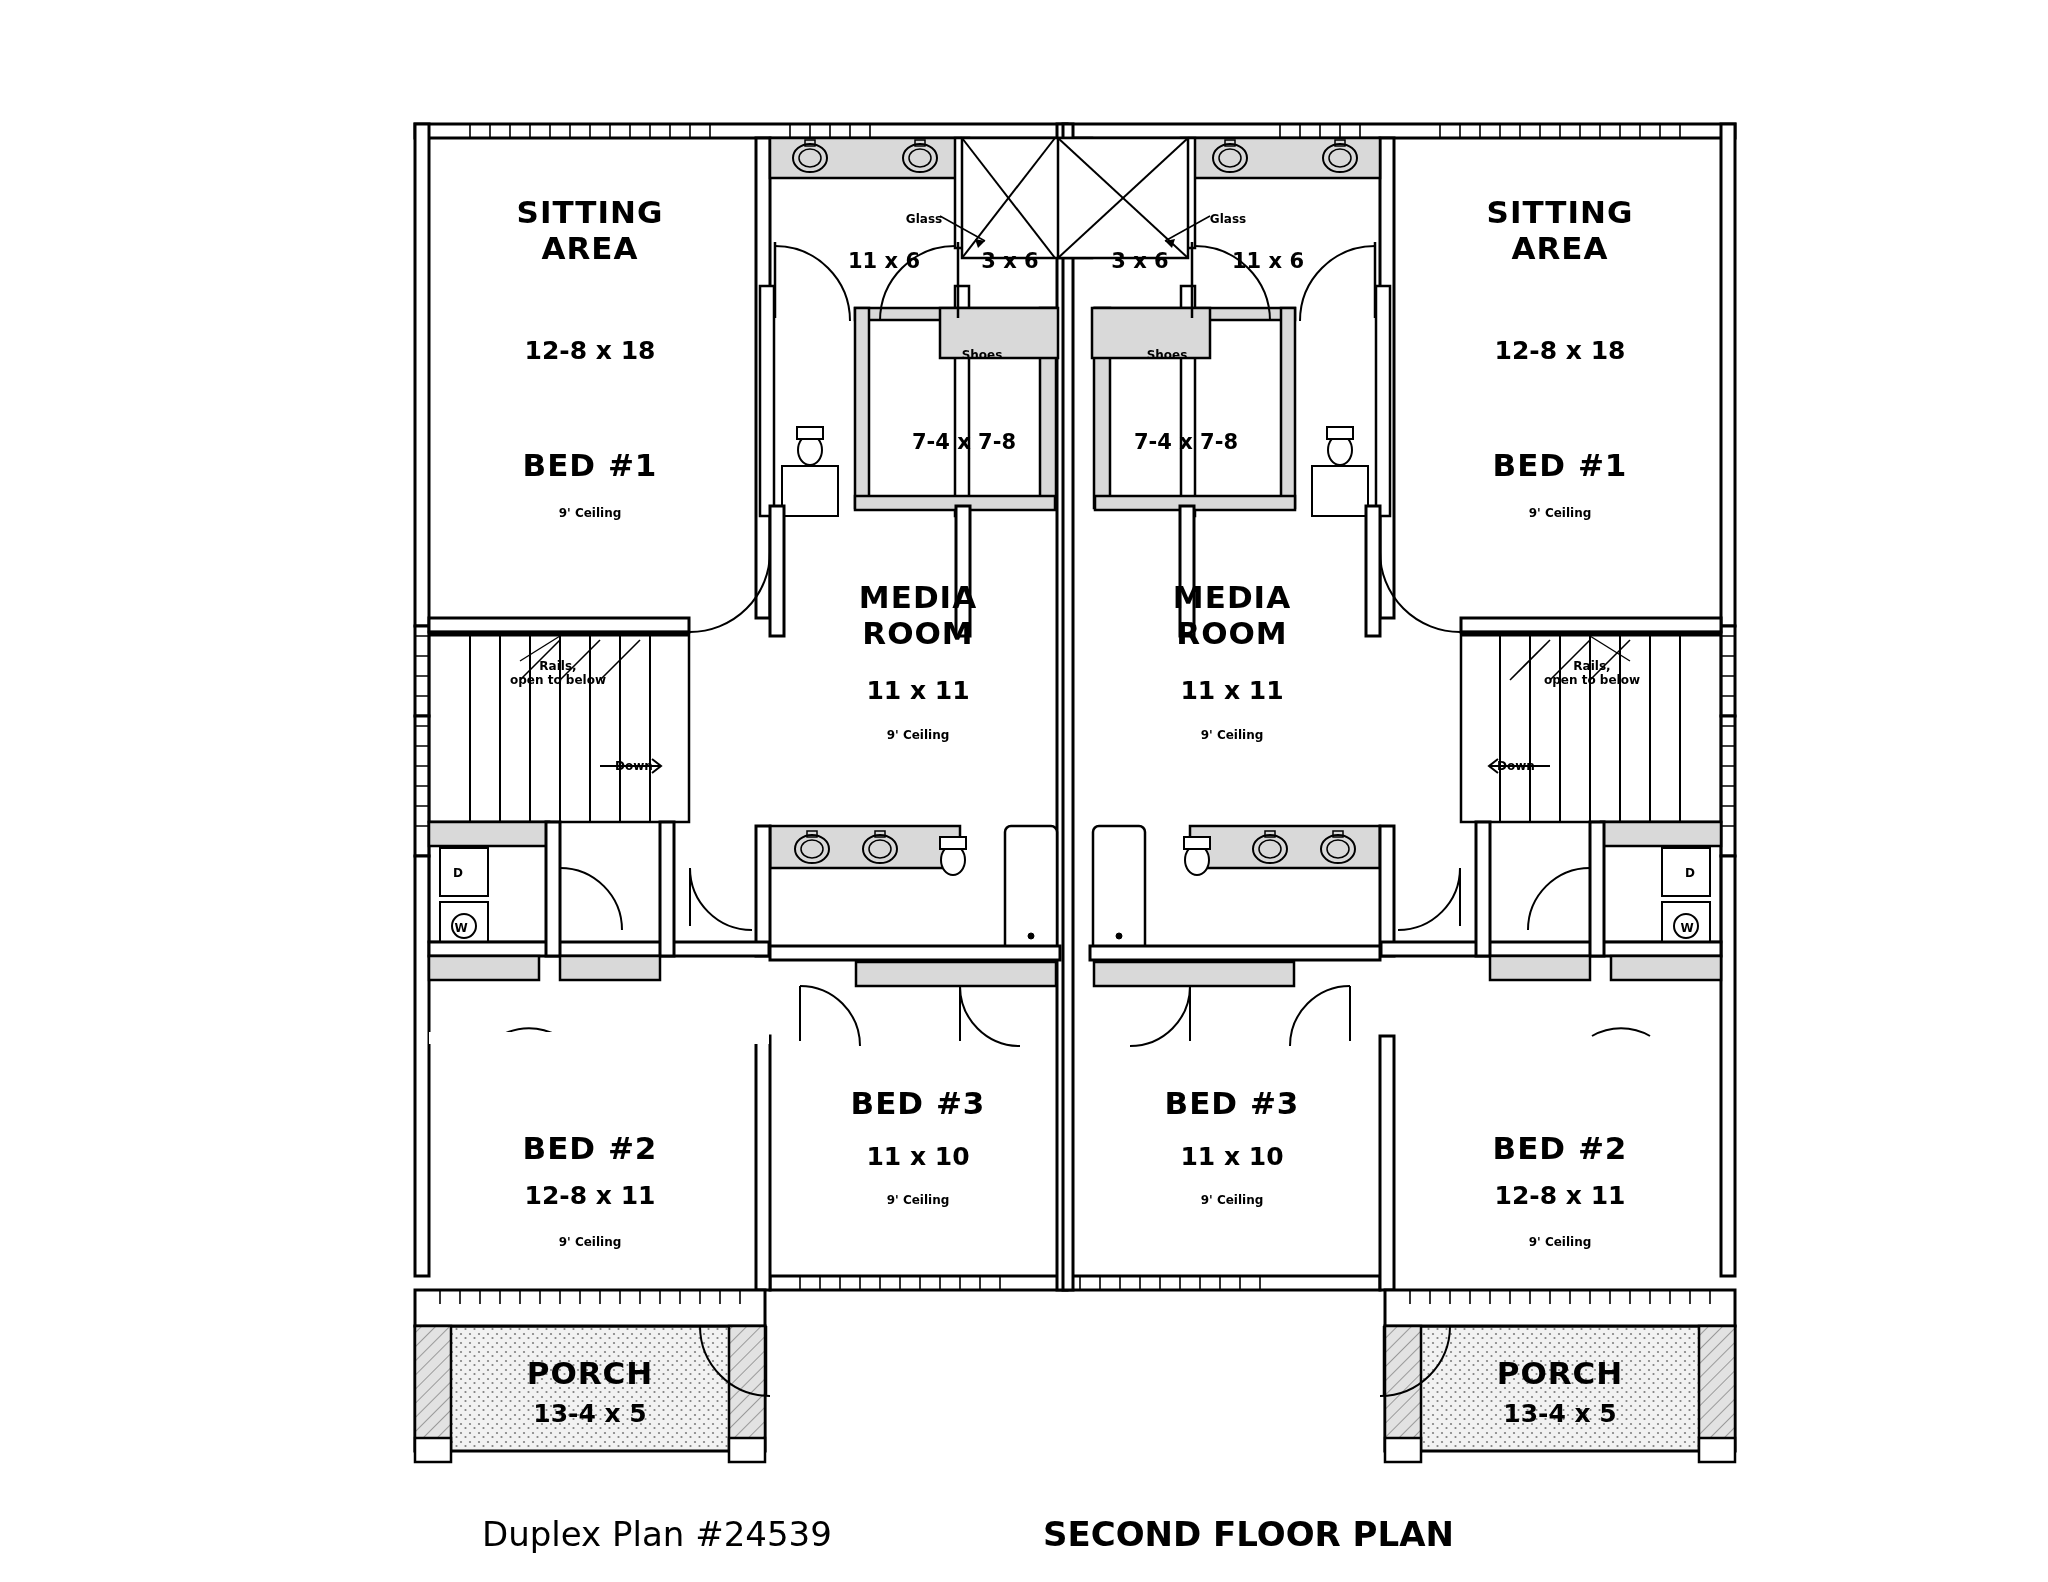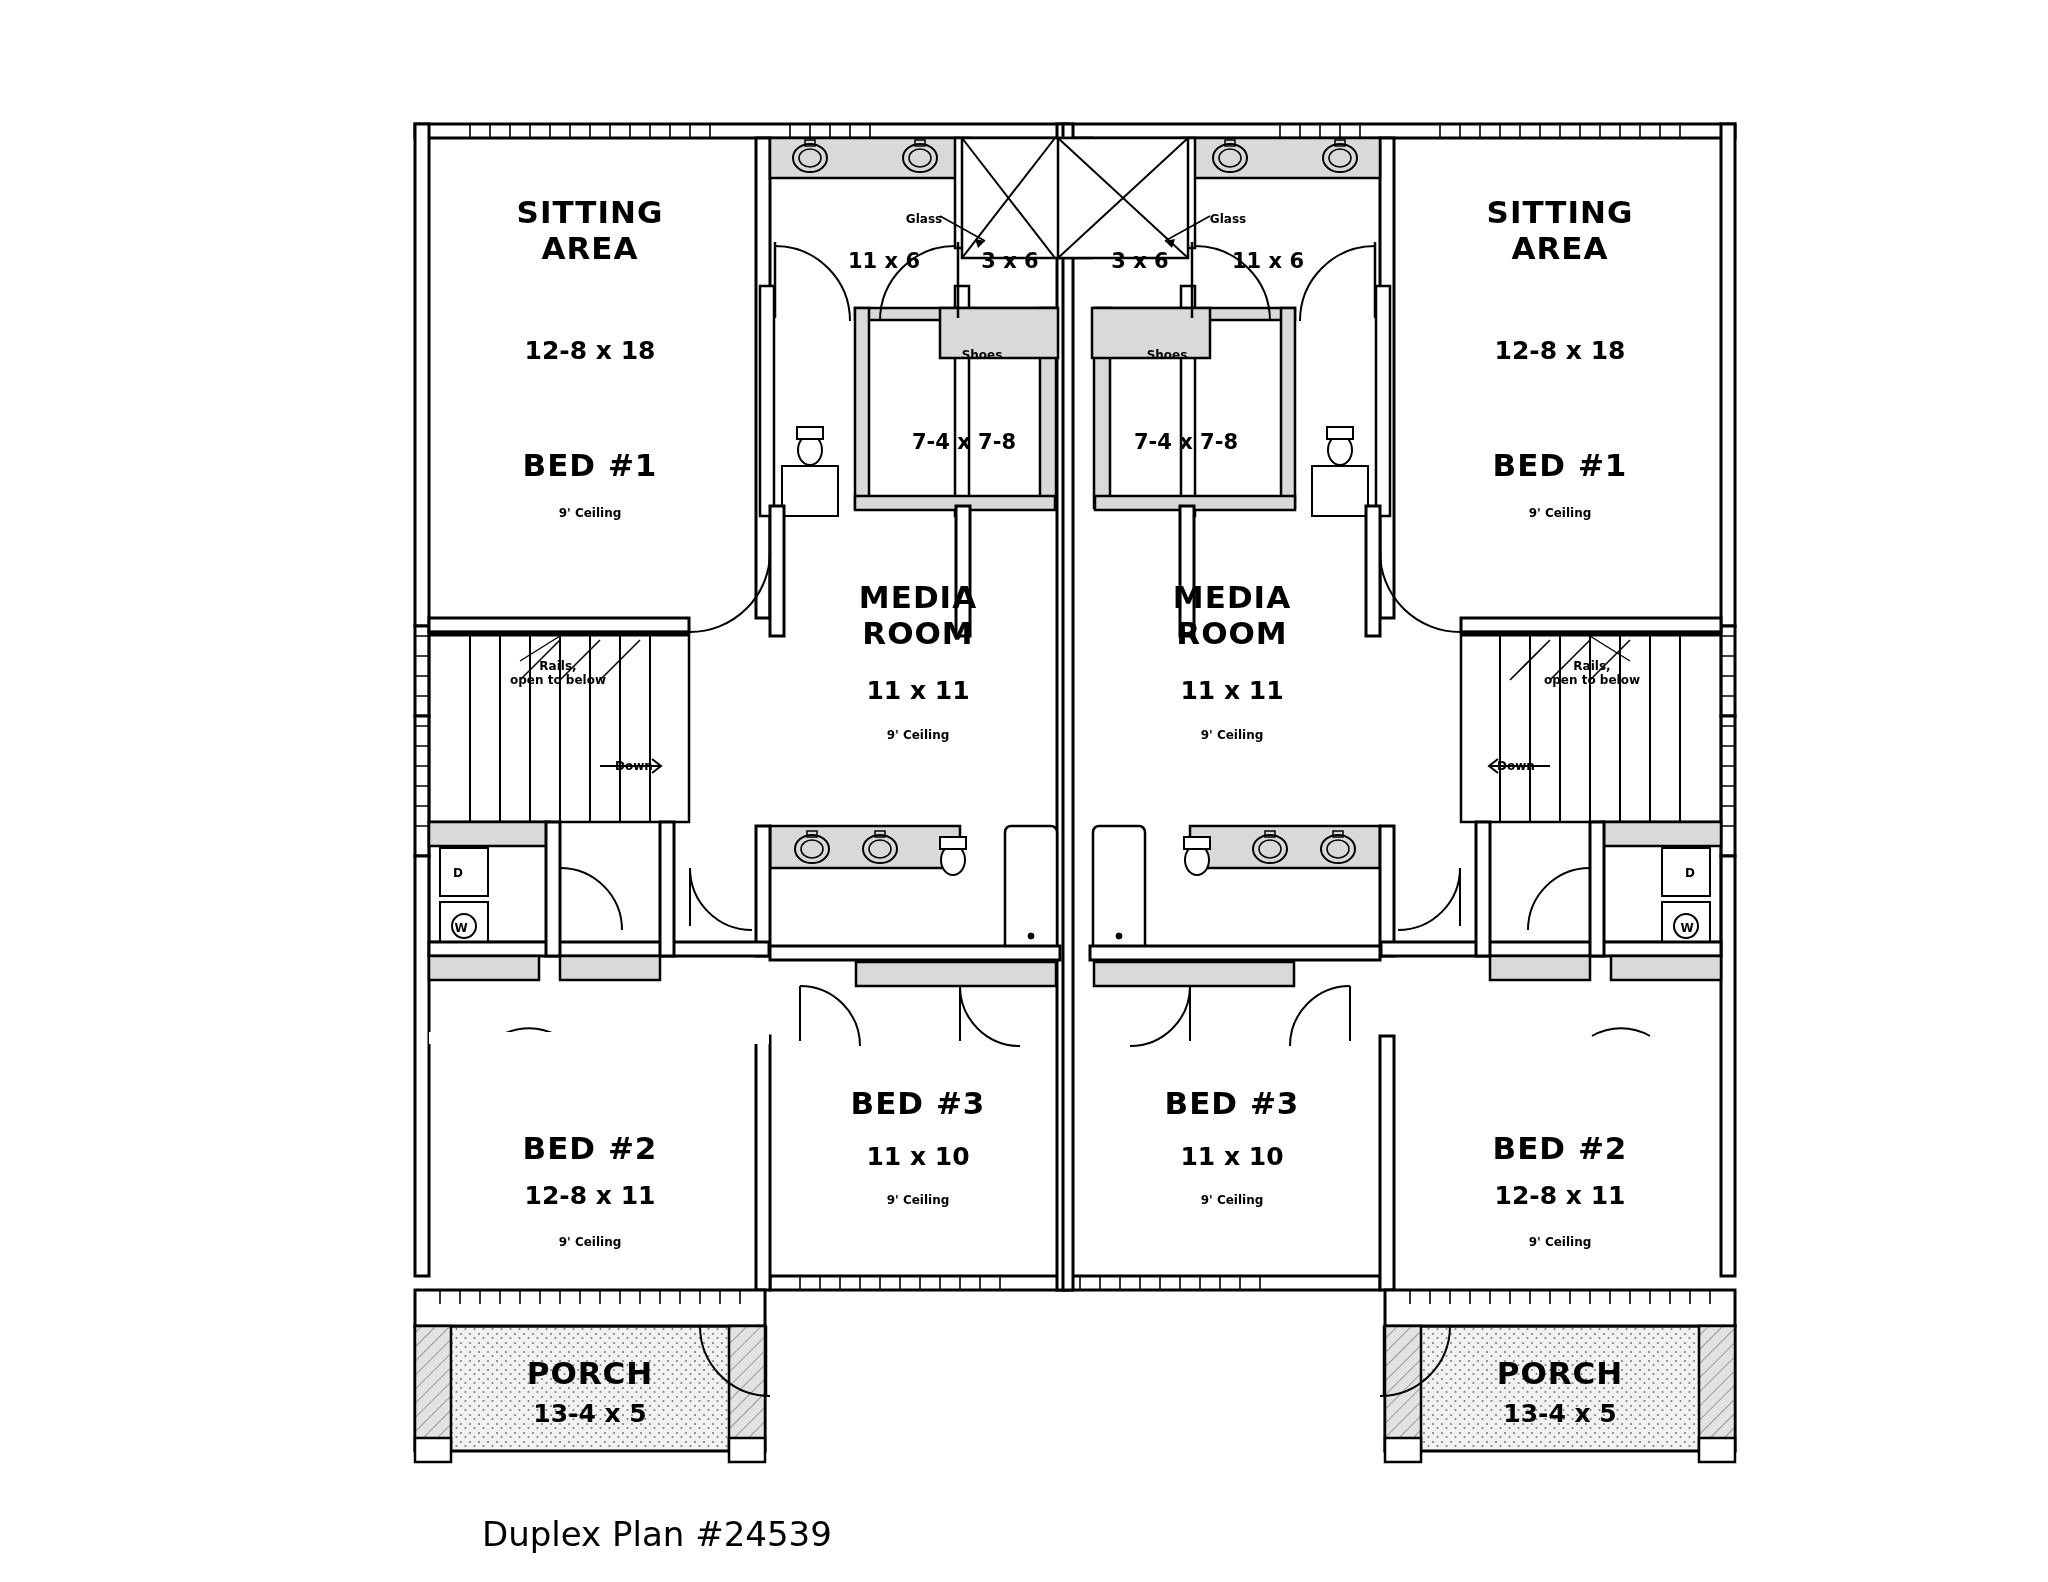--- a/index.html
+++ b/index.html
@@ -516,14 +516,15 @@
 
 <div class="lbl room-name" style="left:1232px; top:1068px;">BED #3</div>
 <div class="lbl room-dim" style="left:1232px; top:1121px;">11 x 10</div>
 <div class="lbl room-ceil" style="left:1232px; top:1165px;">9' Ceiling</div>
 
 <div class="lbl room-name" style="left:1560px; top:1338px;">PORCH</div>
 <div class="lbl room-dim" style="left:1560px; top:1378px;">13-4 x 5</div>
 
 
 <div class="title-left" style="left:482px; top:1478px;">Duplex Plan #24539</div>
+<div class="title-right" style="left:1043px; top:1478px;">SECOND FLOOR PLAN</div>
 
 </div>
 
 </body></html>

